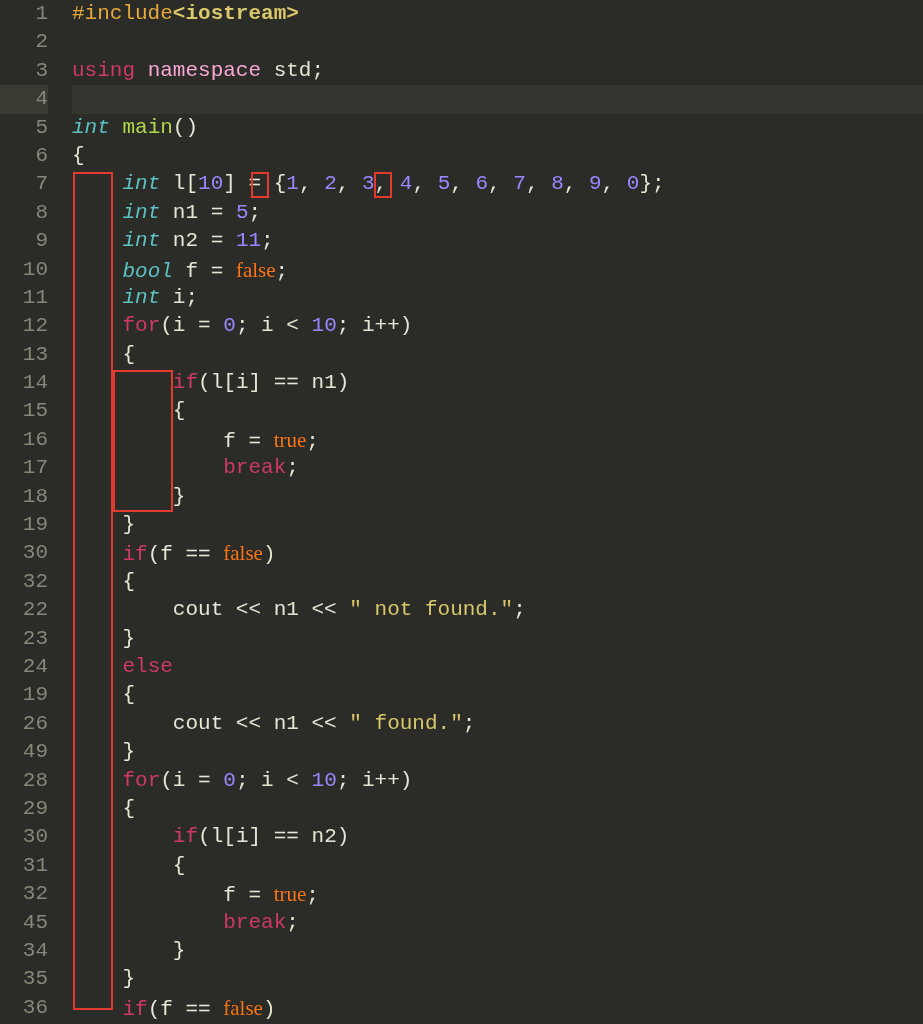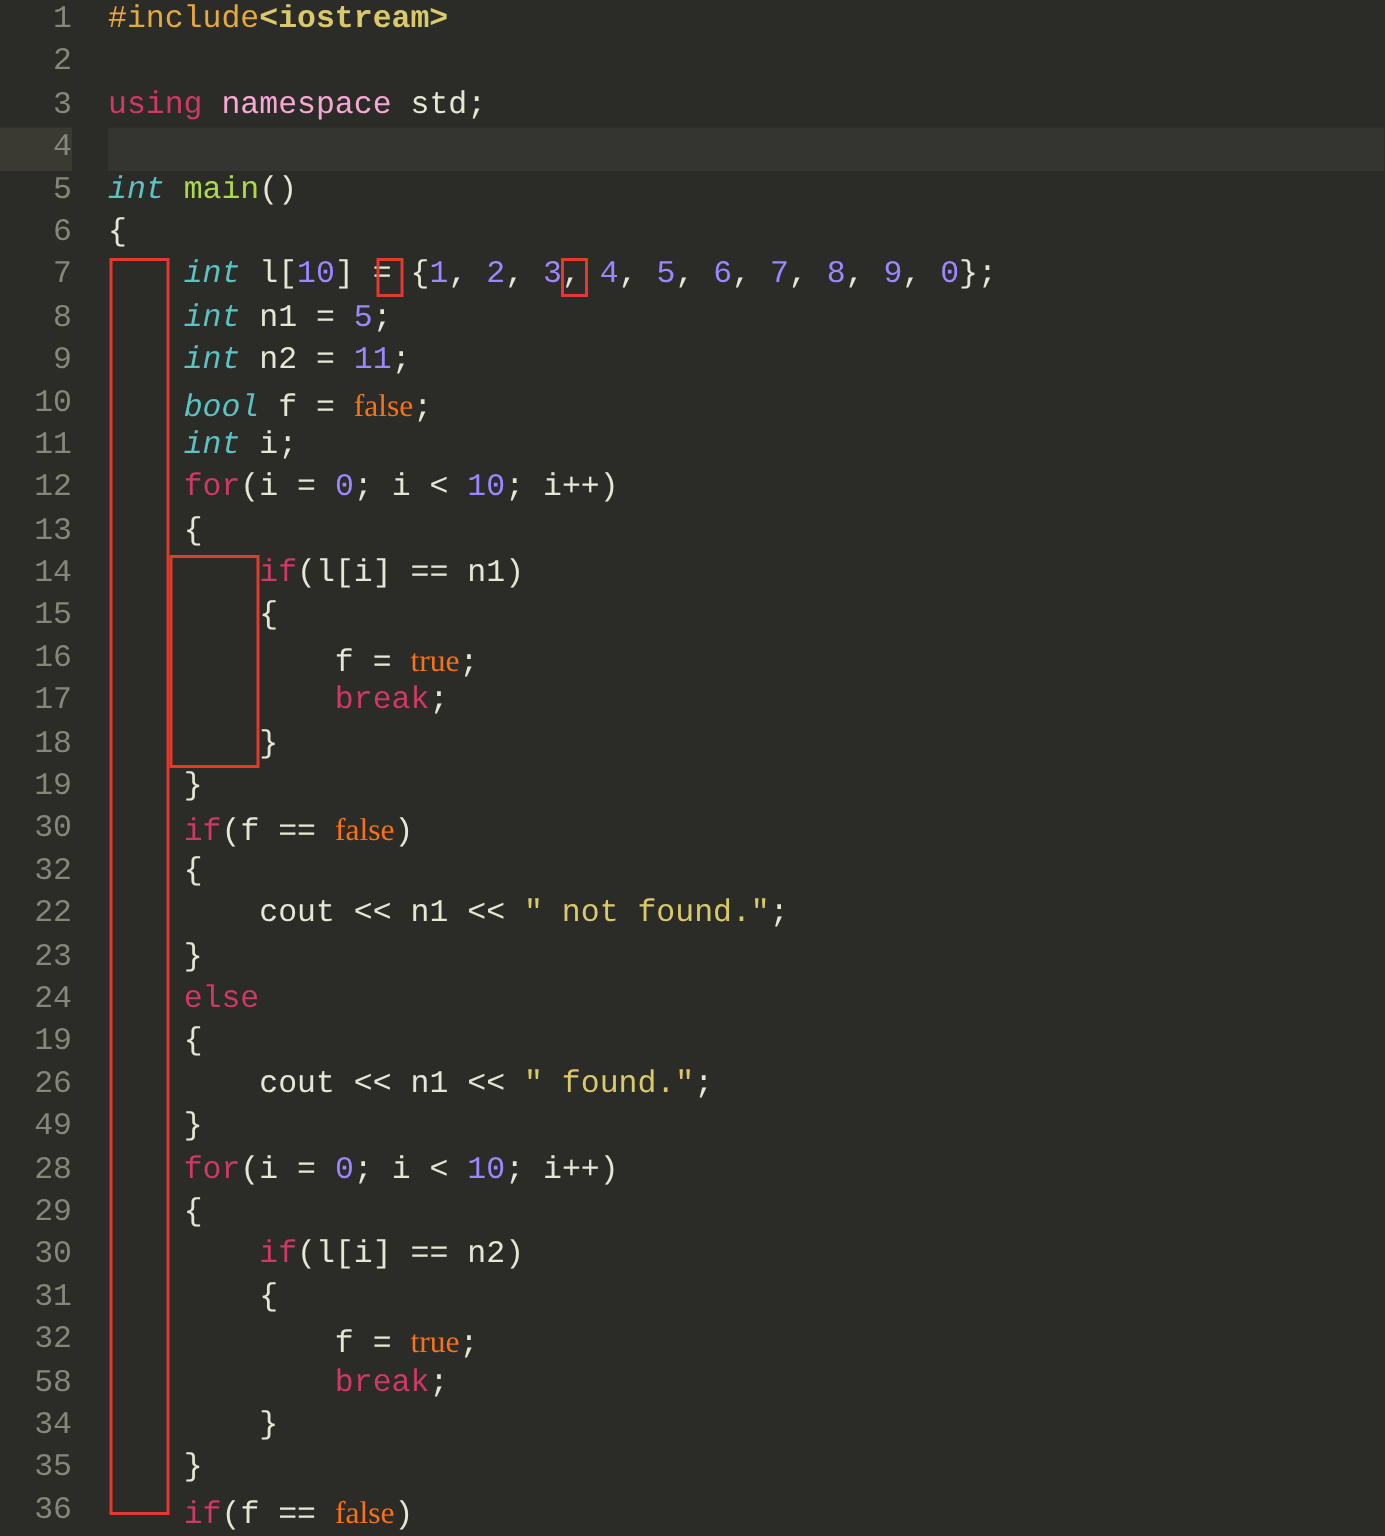--- a/index.html
+++ b/index.html
@@ -99,21 +99,21 @@
       <span class="ln">23</span>
       <span class="ln">24</span>
       <span class="ln">19</span>
       <span class="ln">26</span>
       <span class="ln">49</span>
       <span class="ln">28</span>
       <span class="ln">29</span>
       <span class="ln">30</span>
       <span class="ln">31</span>
       <span class="ln">32</span>
-      <span class="ln">58</span>
+      <span class="ln">45</span>
       <span class="ln">34</span>
       <span class="ln">35</span>
       <span class="ln">36</span>
     </div>
   <div class="code" id="code"><span class="line"><span class="tk-pp">#include</span><span class="tk-inc">&lt;iostream&gt;</span></span><span class="line"></span><span class="line"><span class="tk-kw">using</span><span> </span><span class="tk-ns">namespace</span><span> </span><span class="tk-id">std</span><span class="tk-punc">;</span></span><span class="line active"></span><span class="line"><span class="tk-type">int</span><span> </span><span class="tk-fn">main</span><span class="tk-punc">()</span></span><span class="line"><span class="tk-punc">{</span></span><span class="line"><span>    </span><span class="tk-type">int</span><span> </span><span class="tk-id">l</span><span class="tk-punc">[</span><span class="tk-num">10</span><span class="tk-punc">]</span><span> </span><span class="tk-op">=</span><span> </span><span class="tk-punc">{</span><span class="tk-num">1</span><span class="tk-punc">, </span><span class="tk-num">2</span><span class="tk-punc">, </span><span class="tk-num">3</span><span class="tk-punc">, </span><span class="tk-num">4</span><span class="tk-punc">, </span><span class="tk-num">5</span><span class="tk-punc">, </span><span class="tk-num">6</span><span class="tk-punc">, </span><span class="tk-num">7</span><span class="tk-punc">, </span><span class="tk-num">8</span><span class="tk-punc">, </span><span class="tk-num">9</span><span class="tk-punc">, </span><span class="tk-num">0</span><span class="tk-punc">};</span></span><span class="line"><span>    </span><span class="tk-type">int</span><span> </span><span class="tk-id">n1</span><span> </span><span class="tk-op">=</span><span> </span><span class="tk-num">5</span><span class="tk-punc">;</span></span><span class="line"><span>    </span><span class="tk-type">int</span><span> </span><span class="tk-id">n2</span><span> </span><span class="tk-op">=</span><span> </span><span class="tk-num">11</span><span class="tk-punc">;</span></span><span class="line"><span>    </span><span class="tk-type">bool</span><span> </span><span class="tk-id">f</span><span> </span><span class="tk-op">=</span><span> </span><span class="tk-bool">false</span><span class="tk-punc">;</span></span><span class="line"><span>    </span><span class="tk-type">int</span><span> </span><span class="tk-id">i</span><span class="tk-punc">;</span></span><span class="line"><span>    </span><span class="tk-kw">for</span><span class="tk-punc">(</span><span class="tk-id">i</span><span> </span><span class="tk-op">=</span><span> </span><span class="tk-num">0</span><span class="tk-punc">; </span><span class="tk-id">i</span><span> </span><span class="tk-op">&lt;</span><span> </span><span class="tk-num">10</span><span class="tk-punc">; </span><span class="tk-id">i</span><span class="tk-op">++</span><span class="tk-punc">)</span></span><span class="line"><span>    </span><span class="tk-punc">{</span></span><span class="line"><span>        </span><span class="tk-kw">if</span><span class="tk-punc">(</span><span class="tk-id">l</span><span class="tk-punc">[</span><span class="tk-id">i</span><span class="tk-punc">]</span><span> </span><span class="tk-op">==</span><span> </span><span class="tk-id">n1</span><span class="tk-punc">)</span></span><span class="line"><span>        </span><span class="tk-punc">{</span></span><span class="line"><span>            </span><span class="tk-id">f</span><span> </span><span class="tk-op">=</span><span> </span><span class="tk-bool">true</span><span class="tk-punc">;</span></span><span class="line"><span>            </span><span class="tk-kw">break</span><span class="tk-punc">;</span></span><span class="line"><span>        </span><span class="tk-punc">}</span></span><span class="line"><span>    </span><span class="tk-punc">}</span></span><span class="line"><span>    </span><span class="tk-kw">if</span><span class="tk-punc">(</span><span class="tk-id">f</span><span> </span><span class="tk-op">==</span><span> </span><span class="tk-bool">false</span><span class="tk-punc">)</span></span><span class="line"><span>    </span><span class="tk-punc">{</span></span><span class="line"><span>        </span><span class="tk-id">cout</span><span> </span><span class="tk-op">&lt;&lt;</span><span> </span><span class="tk-id">n1</span><span> </span><span class="tk-op">&lt;&lt;</span><span> </span><span class="tk-str">" not found."</span><span class="tk-punc">;</span></span><span class="line"><span>    </span><span class="tk-punc">}</span></span><span class="line"><span>    </span><span class="tk-kw">else</span></span><span class="line"><span>    </span><span class="tk-punc">{</span></span><span class="line"><span>        </span><span class="tk-id">cout</span><span> </span><span class="tk-op">&lt;&lt;</span><span> </span><span class="tk-id">n1</span><span> </span><span class="tk-op">&lt;&lt;</span><span> </span><span class="tk-str">" found."</span><span class="tk-punc">;</span></span><span class="line"><span>    </span><span class="tk-punc">}</span></span><span class="line"><span>    </span><span class="tk-kw">for</span><span class="tk-punc">(</span><span class="tk-id">i</span><span> </span><span class="tk-op">=</span><span> </span><span class="tk-num">0</span><span class="tk-punc">; </span><span class="tk-id">i</span><span> </span><span class="tk-op">&lt;</span><span> </span><span class="tk-num">10</span><span class="tk-punc">; </span><span class="tk-id">i</span><span class="tk-op">++</span><span class="tk-punc">)</span></span><span class="line"><span>    </span><span class="tk-punc">{</span></span><span class="line"><span>        </span><span class="tk-kw">if</span><span class="tk-punc">(</span><span class="tk-id">l</span><span class="tk-punc">[</span><span class="tk-id">i</span><span class="tk-punc">]</span><span> </span><span class="tk-op">==</span><span> </span><span class="tk-id">n2</span><span class="tk-punc">)</span></span><span class="line"><span>        </span><span class="tk-punc">{</span></span><span class="line"><span>            </span><span class="tk-id">f</span><span> </span><span class="tk-op">=</span><span> </span><span class="tk-bool">true</span><span class="tk-punc">;</span></span><span class="line"><span>            </span><span class="tk-kw">break</span><span class="tk-punc">;</span></span><span class="line"><span>        </span><span class="tk-punc">}</span></span><span class="line"><span>    </span><span class="tk-punc">}</span></span><span class="line"><span>    </span><span class="tk-kw">if</span><span class="tk-punc">(</span><span class="tk-id">f</span><span> </span><span class="tk-op">==</span><span> </span><span class="tk-bool">false</span><span class="tk-punc">)</span></span></div>
 </div>
 
 <div class="hl" style="top: 172px; left: 73px; width: 40px; height: 838px;"></div>
 <div class="hl" style="top: 370px; left: 113px; width: 60px; height: 142px;"></div>
 <div class="hl" style="top: 172px; left: 251px; width: 18px; height: 26px;"></div>

